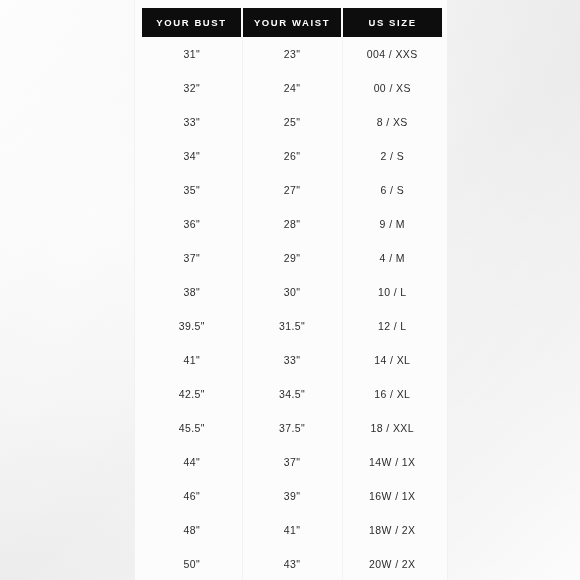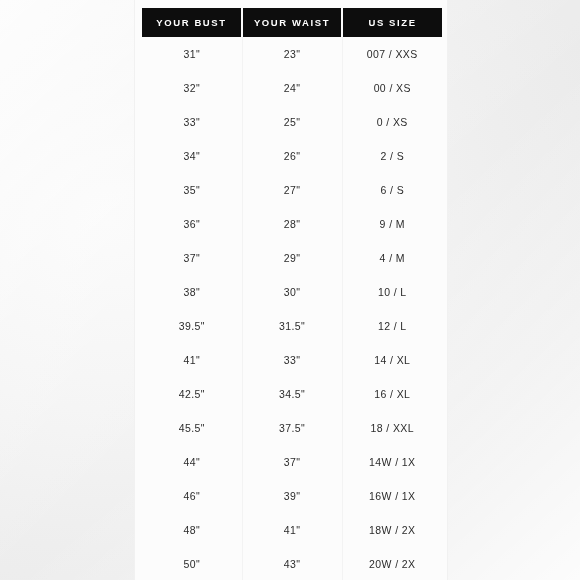--- a/index.html
+++ b/index.html
@@ -125,31 +125,31 @@
           <th>YOUR BUST</th>
           <th>YOUR WAIST</th>
           <th>US SIZE</th>
         </tr>
       </thead>
 
       <tbody>
         <tr>
           <td>31"</td>
           <td>23"</td>
-          <td>007 / XXS</td>
+          <td>004 / XXS</td>
         </tr>
         <tr>
           <td>32"</td>
           <td>24"</td>
           <td>00 / XS</td>
         </tr>
         <tr>
           <td>33"</td>
           <td>25"</td>
-          <td>0 / XS</td>
+          <td>8 / XS</td>
         </tr>
         <tr>
           <td>34"</td>
           <td>26"</td>
           <td>2 / S</td>
         </tr>
         <tr>
           <td>35"</td>
           <td>27"</td>
           <td>6 / S</td>

